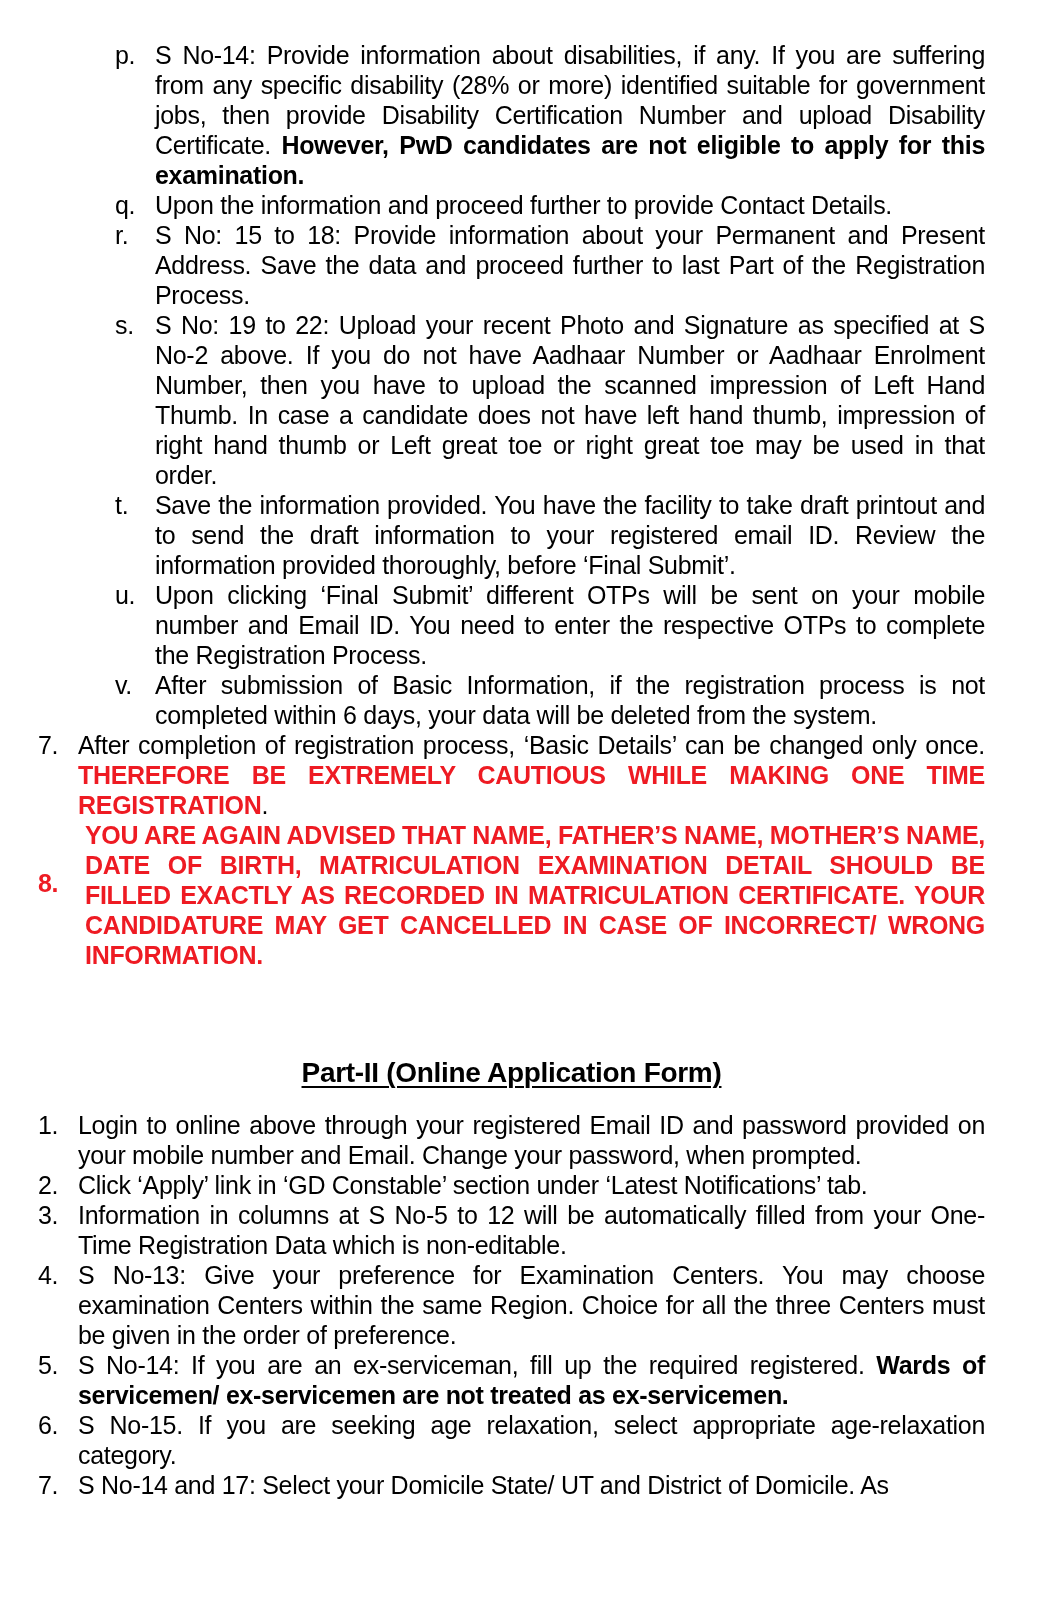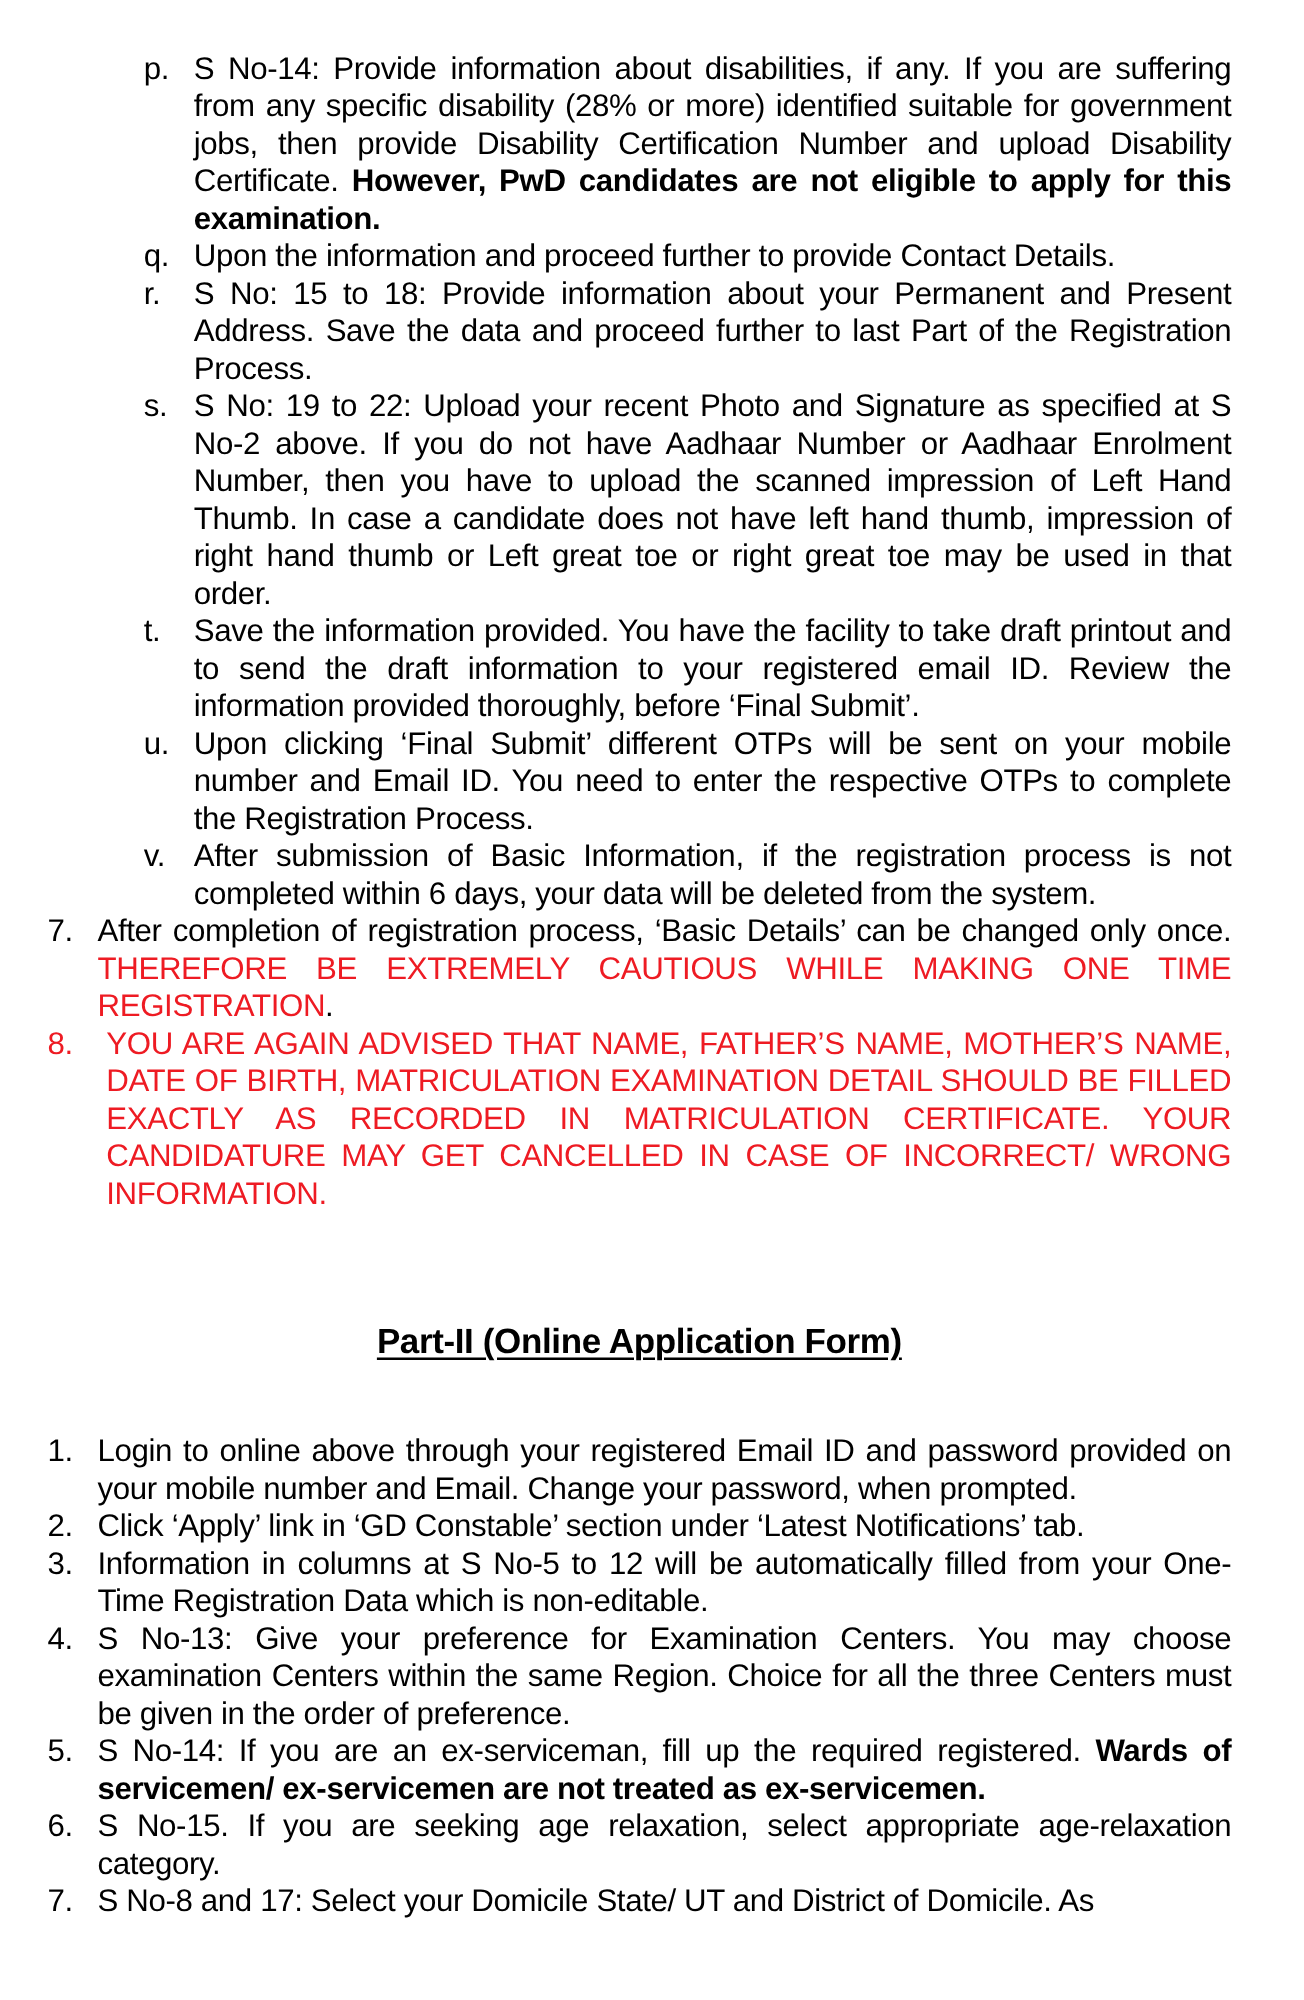--- a/index.html
+++ b/index.html
@@ -32,25 +32,25 @@
     white-space: nowrap;
   }
   .list-item .body {
     flex: 1 1 auto;
     text-align: justify;
   }
   .lettered-list {
     margin-left: 77px;
   }
   .bold { font-weight: bold; }
-  .red  { color: var(--red-color, #ee1b23); font-weight: normal; }
+  .red  { color: var(--red-color, #ee1b23); font-weight: bold; margin-top: 48px; }
   .indent-8 { padding-left: 7px; }
   .part2-heading {
     margin-top: 86px;
-    margin-bottom: 56px;
+    margin-bottom: 20px;
     text-align: center;
     font-weight: bold;
     font-size: 28px;
     line-height: 34px;
   }
   .part2-heading span {
     text-decoration: underline;
     text-decoration-thickness: 2px;
     text-underline-offset: 4px;
   }
@@ -140,18 +140,18 @@
       <div class="body"><span>S No-14: If you are an ex-serviceman, fill up the required registered. </span><span class="bold">Wards of servicemen/ ex-servicemen are not treated as ex-servicemen.</span></div>
     </div>
 
     <div class="list-item">
       <span class="marker">6.</span>
       <div class="body">S No-15. If you are seeking age relaxation, select appropriate age-relaxation category.</div>
     </div>
 
     <div class="list-item">
       <span class="marker">7.</span>
-      <div class="body">S No-8 and 17: Select your Domicile State/ UT and District of Domicile. As</div>
+      <div class="body">S No-14 and 17: Select your Domicile State/ UT and District of Domicile. As</div>
     </div>
 
   </div>
 
 </div>
 
 </body></html>

